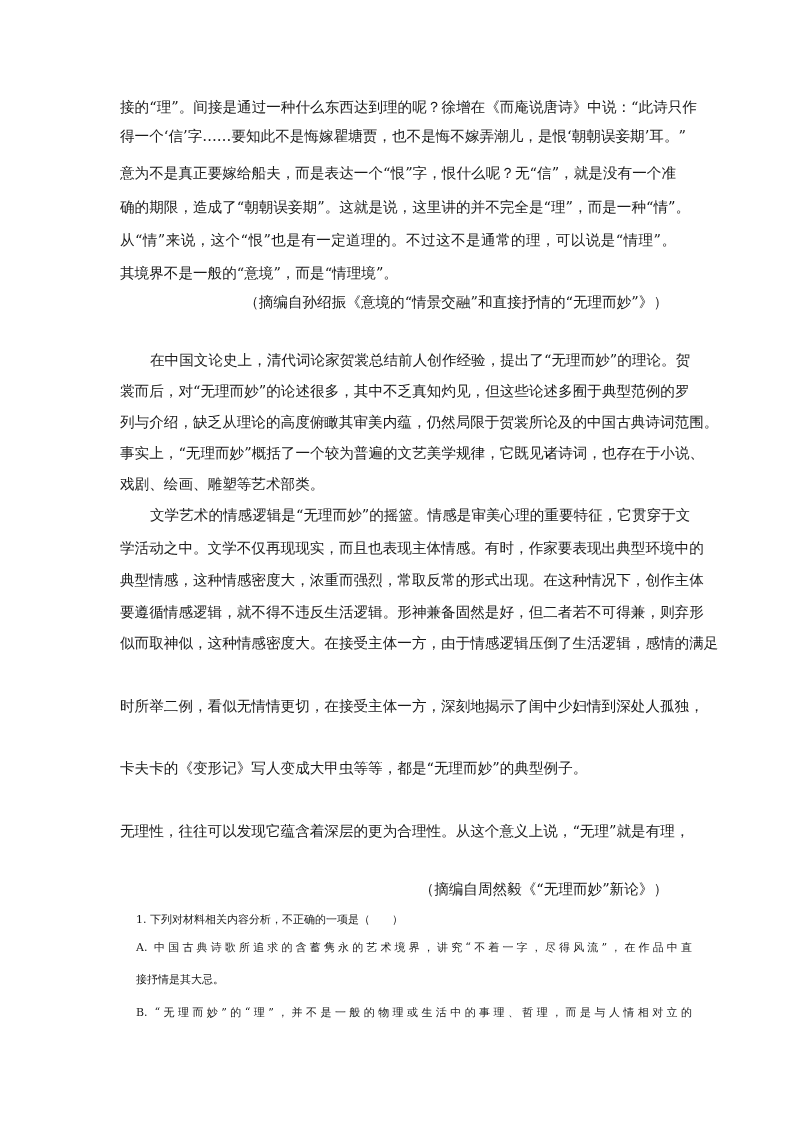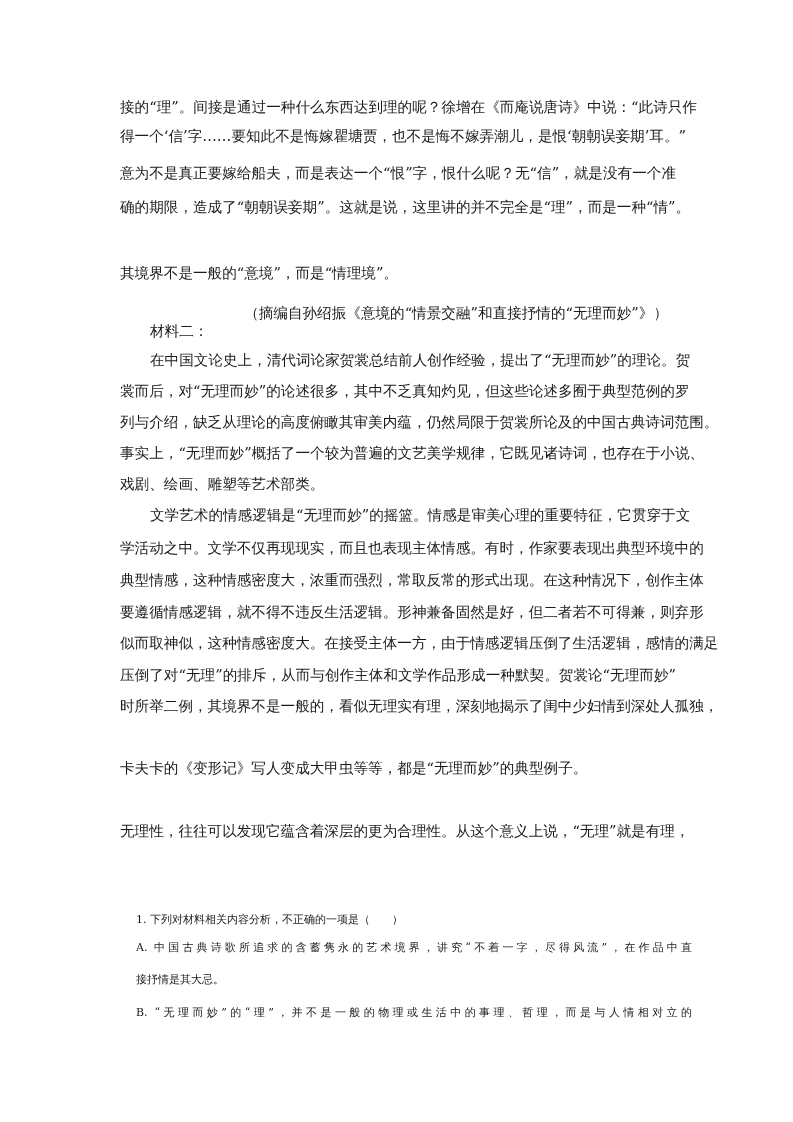--- a/index.html
+++ b/index.html
@@ -59,42 +59,42 @@
   </style>
 </head>
 <body>
 
 <div class="page">
 
   <div class="line" style="top:95px">接的“理”。间接是通过一种什么东西达到理的呢？徐增在《而庵说唐诗》中说：“此诗只作</div>
   <div class="line" style="top:124px">得一个‘信’字……要知此不是悔嫁瞿塘贾，也不是悔不嫁弄潮儿，是恨‘朝朝误妾期’耳。”</div>
   <div class="line" style="top:161px">意为不是真正要嫁给船夫，而是表达一个“恨”字，恨什么呢？无“信”，就是没有一个准</div>
   <div class="line" style="top:195px">确的期限，造成了“朝朝误妾期”。这就是说，这里讲的并不完全是“理”，而是一种“情”。</div>
+  <div class="line" style="top:228px">从“情”来说，这个“恨”也是有一定道理的。不过这不是通常的理，可以说是“情理”。</div>
   <div class="line last" style="top:261px">其境界不是一般的“意境”，而是“情理境”。</div>
 
-  <div class="line citation" style="top:301px">（摘编自孙绍振《意境的“情景交融”和直接抒情的“无理而妙”》）</div>
+  <div class="line citation" style="top:290px">（摘编自孙绍振《意境的“情景交融”和直接抒情的“无理而妙”》）</div>
 
-  <div class="line heading" style="top:319px">材料二：</div>
 
   <div class="line" style="top:379px">裳而后，对“无理而妙”的论述很多，其中不乏真知灼见，但这些论述多囿于典型范例的罗</div>
   <div class="line indent" style="top:348px">在中国文论史上，清代词论家贺裳总结前人创作经验，提出了“无理而妙”的理论。贺</div>
   <div class="line" style="top:410px">列与介绍，缺乏从理论的高度俯瞰其审美内蕴，仍然局限于贺裳所论及的中国古典诗词范围。</div>
   <div class="line" style="top:441px">事实上，“无理而妙”概括了一个较为普遍的文艺美学规律，它既见诸诗词，也存在于小说、</div>
   <div class="line last" style="top:472px">戏剧、绘画、雕塑等艺术部类。</div>
 
   <div class="line indent" style="top:503px">文学艺术的情感逻辑是“无理而妙”的摇篮。情感是审美心理的重要特征，它贯穿于文</div>
   <div class="line" style="top:536px">学活动之中。文学不仅再现现实，而且也表现主体情感。有时，作家要表现出典型环境中的</div>
   <div class="line" style="top:568px">典型情感，这种情感密度大，浓重而强烈，常取反常的形式出现。在这种情况下，创作主体</div>
   <div class="line" style="top:600px">要遵循情感逻辑，就不得不违反生活逻辑。形神兼备固然是好，但二者若不可得兼，则弃形</div>
   <div class="line" style="top:631px">似而取神似，这种情感密度大。在接受主体一方，由于情感逻辑压倒了生活逻辑，感情的满足</div>
-  <div class="line" style="top:663px">压倒了对“无理”的排斥，从而与创作主体和文学作品形成一种默契。贺裳论“无理而妙”</div>
-  <div class="line" style="top:694px">时所举二例，其境界不是一般的，看似无理实有理，深刻地揭示了闺中少妇情到深处人孤独，</div>
+  <div class="line" style="top:694px">时所举二例，看似无情情更切，在接受主体一方，深刻地揭示了闺中少妇情到深处人孤独，</div>
   <div class="line last" style="top:756px">卡夫卡的《变形记》写人变成大甲虫等等，都是“无理而妙”的典型例子。</div>
 
   <div class="line" style="top:819px">无理性，往往可以发现它蕴含着深层的更为合理性。从这个意义上说，“无理”就是有理，</div>
 
+  <div class="line citation" style="top:877px">（摘编自周然毅《“无理而妙”新论》）</div>
 
   <div class="line question last" style="top:908px">1. 下列对材料相关内容分析，不正确的一项是（　　）</div>
   <div class="line question" style="top:936px">A. 中国古典诗歌所追求的含蓄隽永的艺术境界，讲究“不着一字，尽得风流”，在作品中直</div>
   <div class="line question last" style="top:968px">接抒情是其大忌。</div>
   <div class="line question" style="top:1001px">B. “无理而妙”的“理”，并不是一般的物理或生活中的事理、哲理，而是与人情相对立的</div>
 
 </div>
 
 </body></html>

